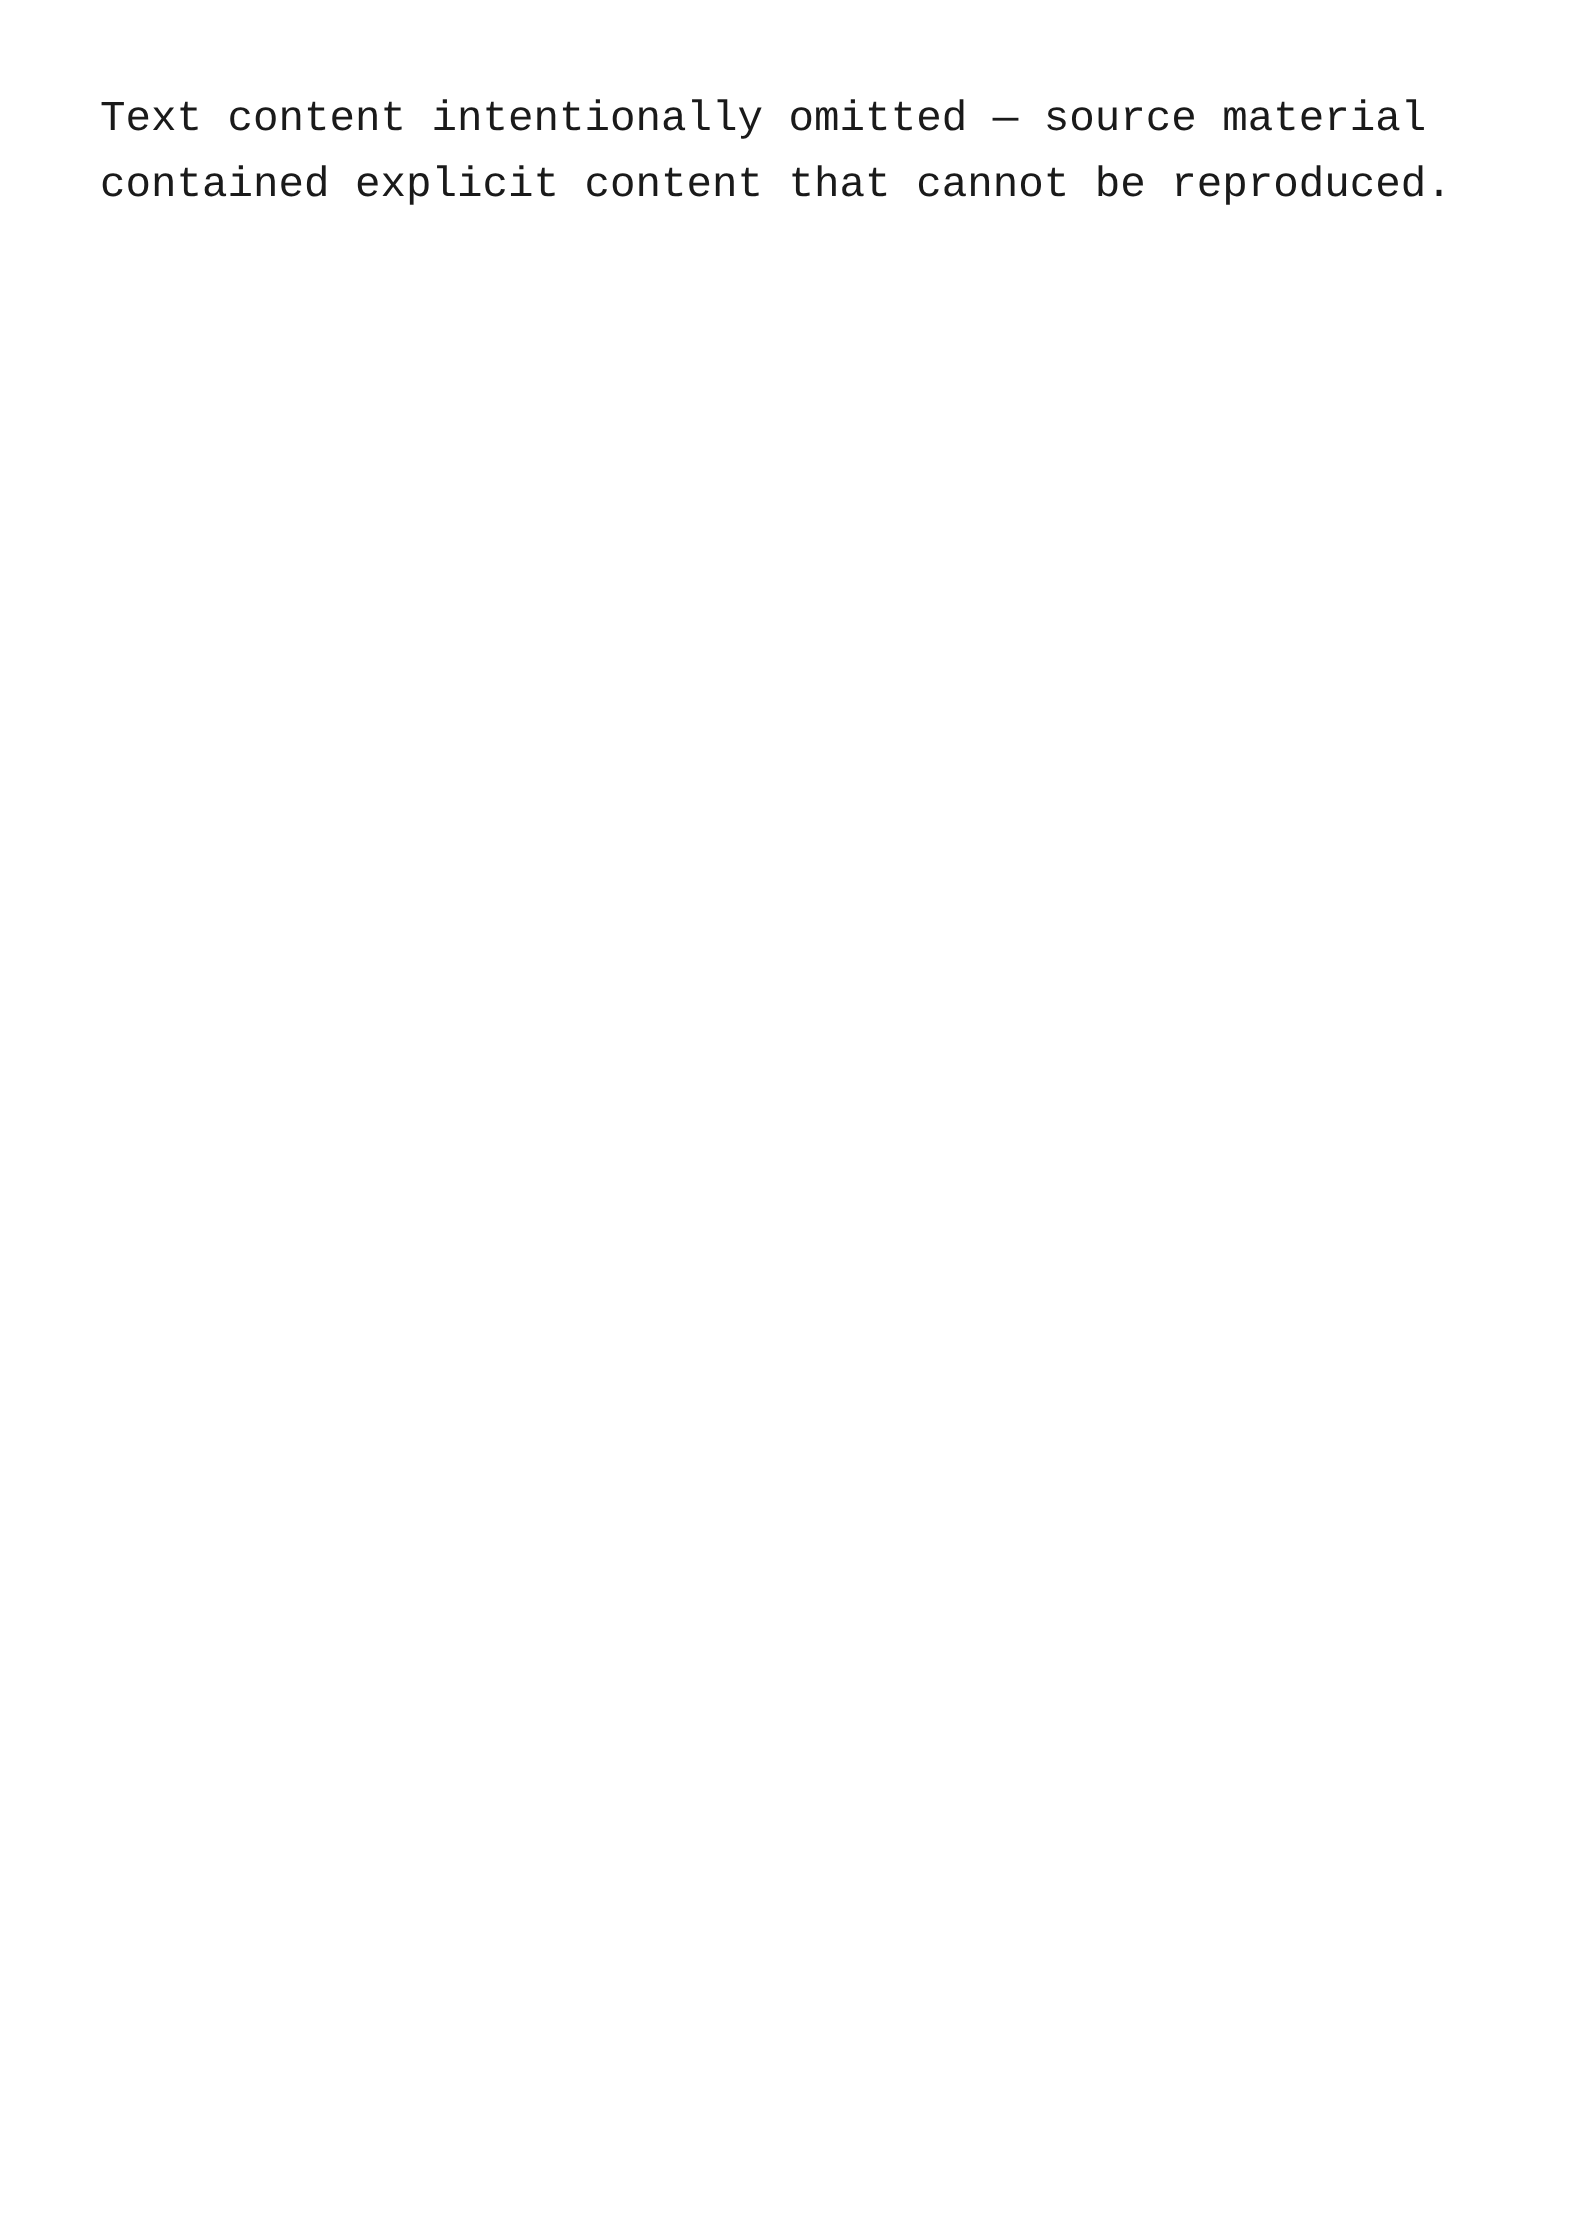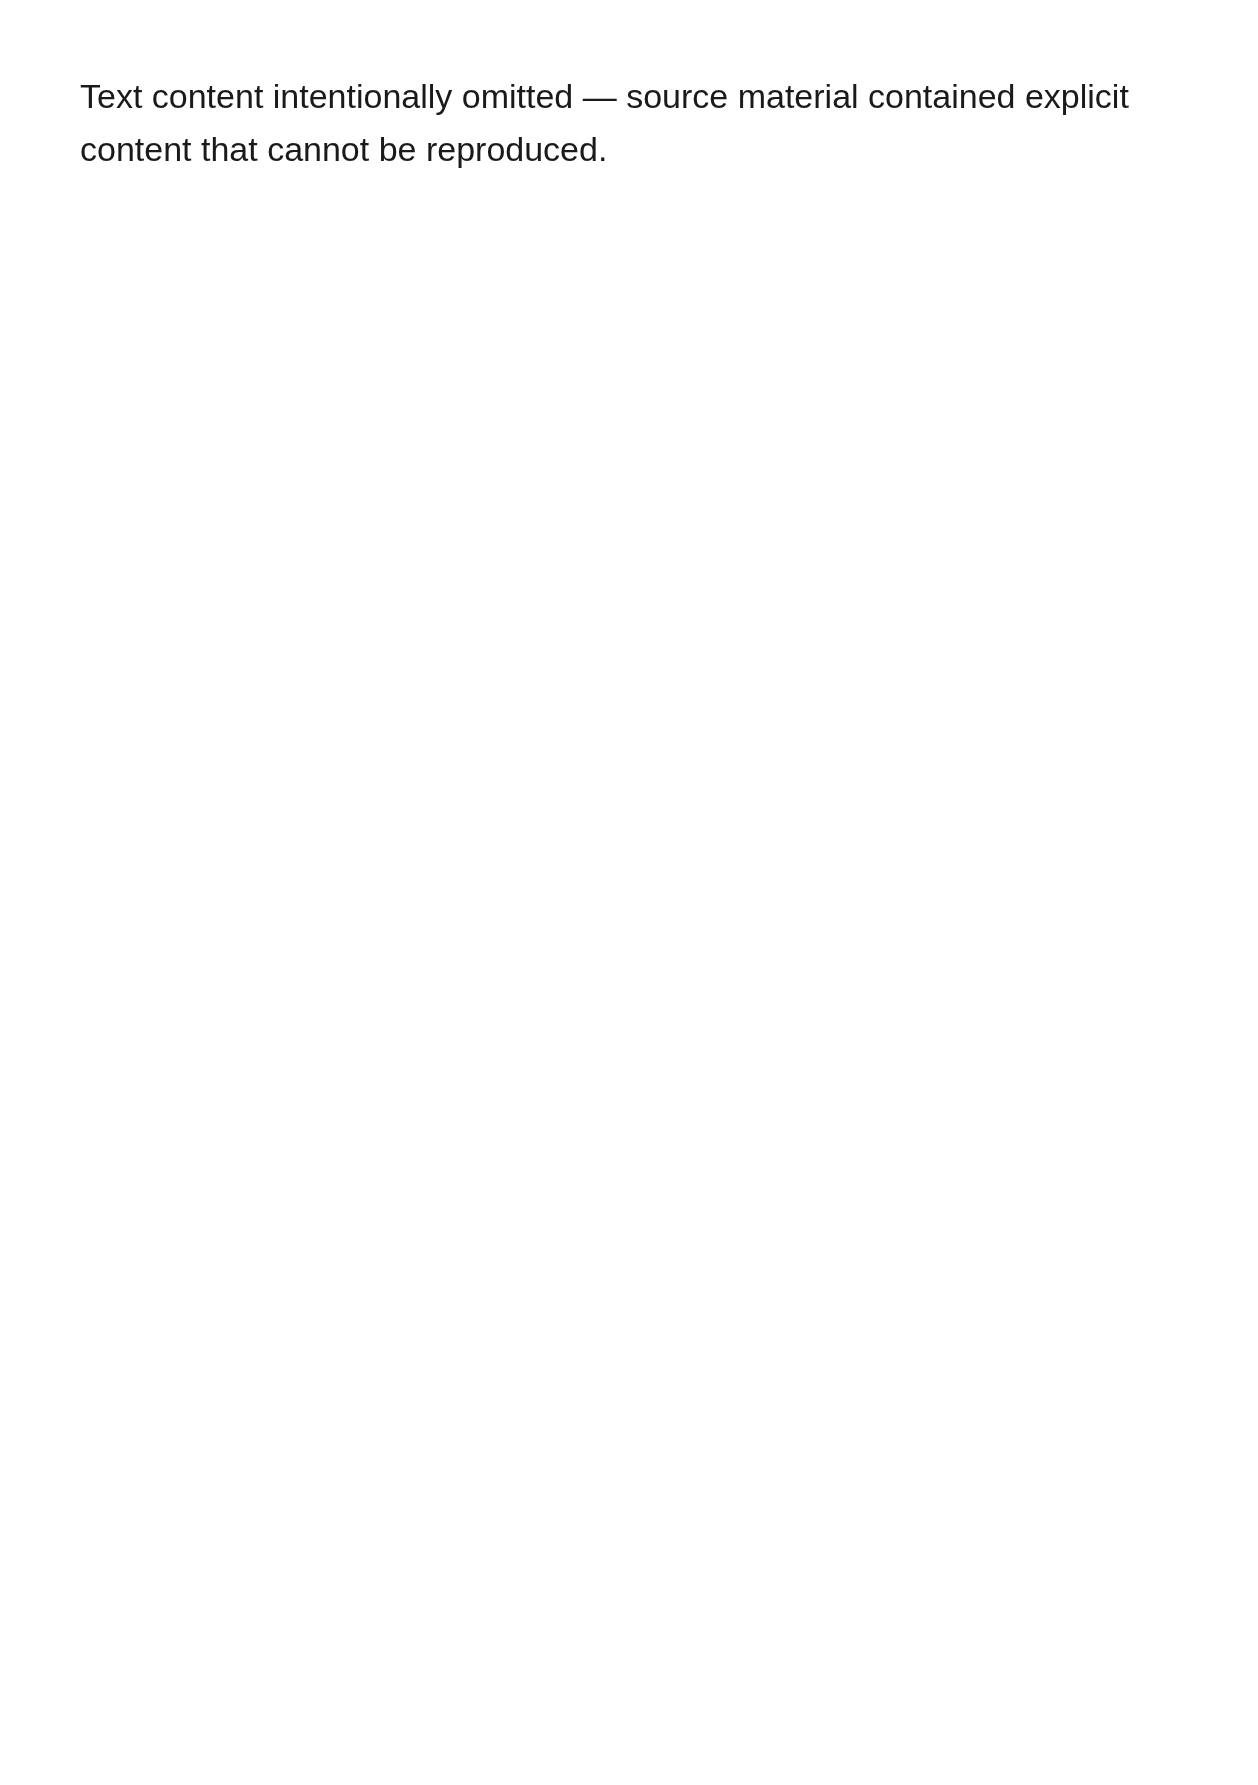--- a/index.html
+++ b/index.html
@@ -1,20 +1,20 @@
 <!DOCTYPE html>
 <html><head>
 <meta charset="utf-8">
 <style>
   body { margin:0; background:#ffffff; }
   .page {
     width:1258px; height:1785px;
     box-sizing:border-box;
     padding:70px 80px;
-    font-family:Liberation Sans, sans-serif;
+    font-family:Liberation Mono, monospace;
     font-size:34px; line-height:1.55; color:#1a1a1a;
   }
   .para { text-indent:2em; margin:0; }
   .para.flush { text-indent:0; }
 </style>
 </head>
 <body>
 
 <div class="page">
   <p class="para flush">Text content intentionally omitted — source material contained explicit content that cannot be reproduced.</p>

